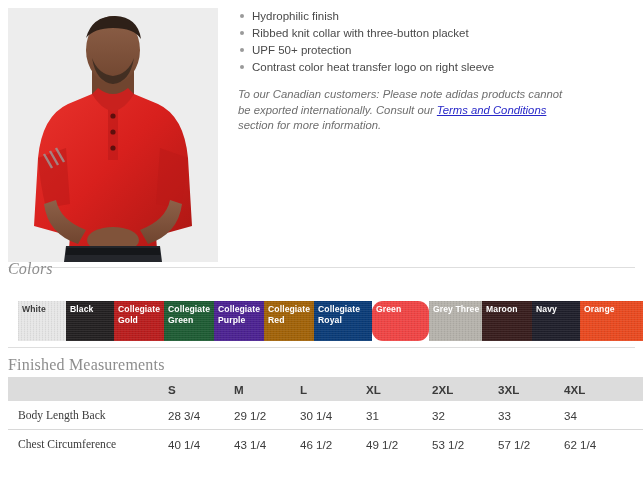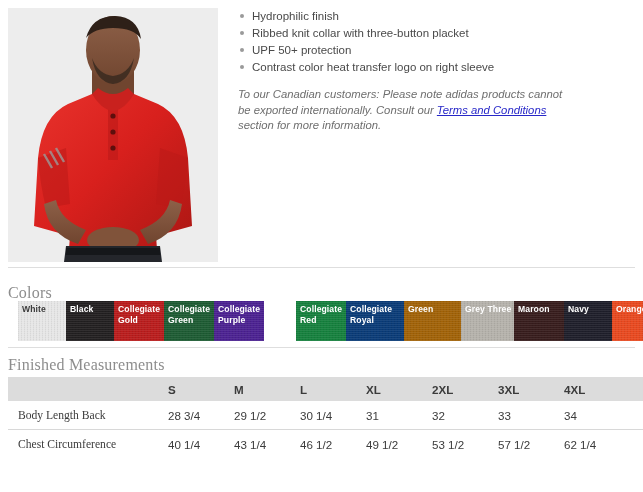--- a/index.html
+++ b/index.html
@@ -43,21 +43,21 @@
   .divider{position:absolute;left:8px;width:627px;height:1px;background:#dedede;}
   .divider.d1{top:267px;}
   .divider.d2{top:347px;}
 
   
   .section-heading{
     position:absolute;left:8px;
     font-family:"Liberation Serif",serif;
     font-size:16px;color:#8d8d8d;letter-spacing:.2px;
   }
-  .heading-colors{top:284px;}
+  .heading-colors{top:260px;font-style:italic;}
   .heading-measure{top:356px;}
 
   
   .swatches{
     position:absolute;left:18px;top:301px;height:40px;display:flex;
   }
   .swatch{
     position:relative;height:40px;box-sizing:border-box;
     overflow:hidden;
   }
@@ -171,29 +171,29 @@
       <div class="sw-label" style="color: rgb(255, 255, 255);">Collegiate Gold</div>
     </div>
     <div class="swatch" style="background: rgb(29, 91, 51); width: 50px; flex: 0 0 50px;">
       <div class="sw-tex"></div>
       <div class="sw-label" style="color: rgb(255, 255, 255);">Collegiate Green</div>
     </div>
     <div class="swatch" style="background: rgb(75, 33, 145); width: 50px; flex: 0 0 50px;">
       <div class="sw-tex"></div>
       <div class="sw-label" style="color: rgb(255, 255, 255);">Collegiate Purple</div>
     </div>
-    <div class="swatch" style="background: #15803d; width: 50px; flex: 0 0 50px; margin-left: 32px;">
+    <div class="swatch" style="background: #a16207; width: 50px; flex: 0 0 50px;">
       <div class="sw-tex"></div>
       <div class="sw-label" style="color: rgb(255, 255, 255);">Collegiate Red</div>
     </div>
     <div class="swatch" style="background: rgb(10, 59, 119); width: 58px; flex: 0 0 58px;">
       <div class="sw-tex"></div>
       <div class="sw-label" style="color: rgb(255, 255, 255);">Collegiate Royal</div>
     </div>
-    <div class="swatch" style="background: #a16207; width: 57px; flex: 0 0 57px;">
+    <div class="swatch" style="background: #ef4444; width: 57px; flex: 0 0 57px; border-radius: 11px;">
       <div class="sw-tex"></div>
       <div class="sw-label" style="color: rgb(255, 255, 255);">Green</div>
     </div>
     <div class="swatch" style="background: rgb(181, 178, 171); width: 53px; flex: 0 0 53px;">
       <div class="sw-tex"></div>
       <div class="sw-label" style="color: rgb(255, 255, 255);">Grey Three</div>
     </div>
     <div class="swatch" style="background: rgb(55, 28, 28); width: 50px; flex: 0 0 50px;">
       <div class="sw-tex"></div>
       <div class="sw-label" style="color: rgb(255, 255, 255);">Maroon</div>

